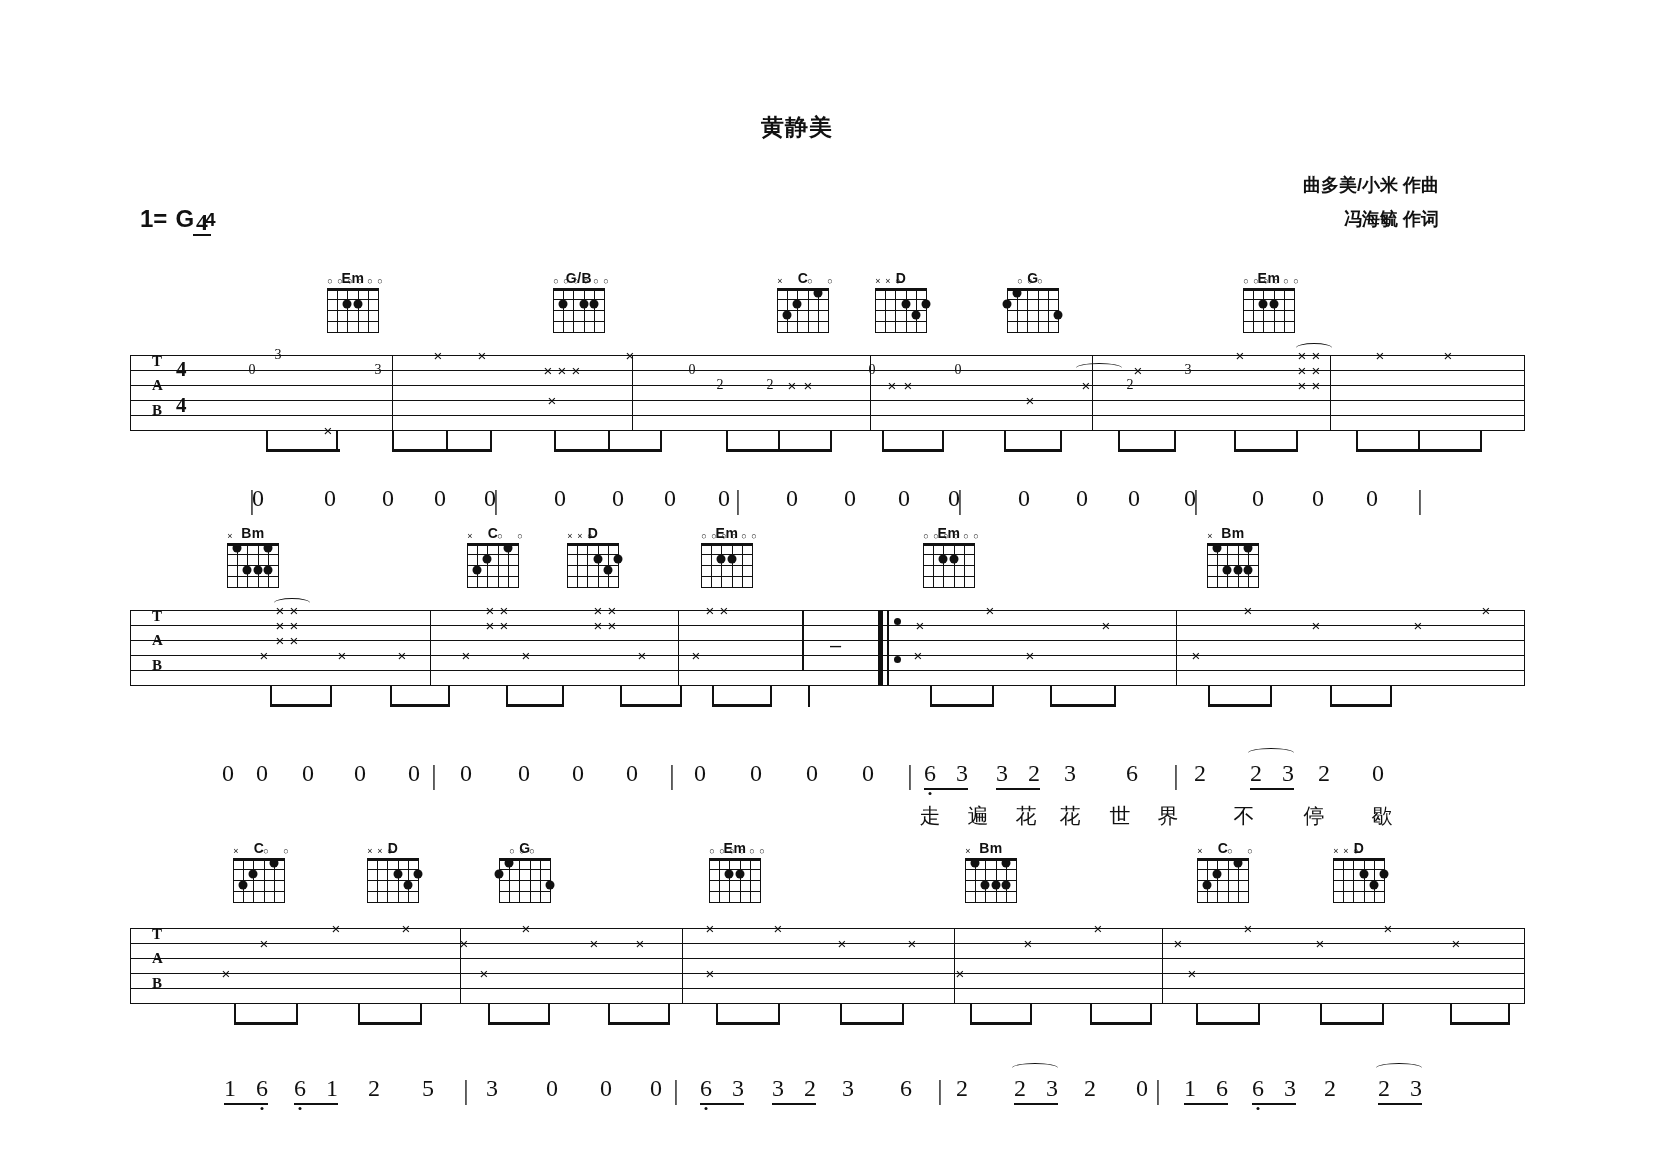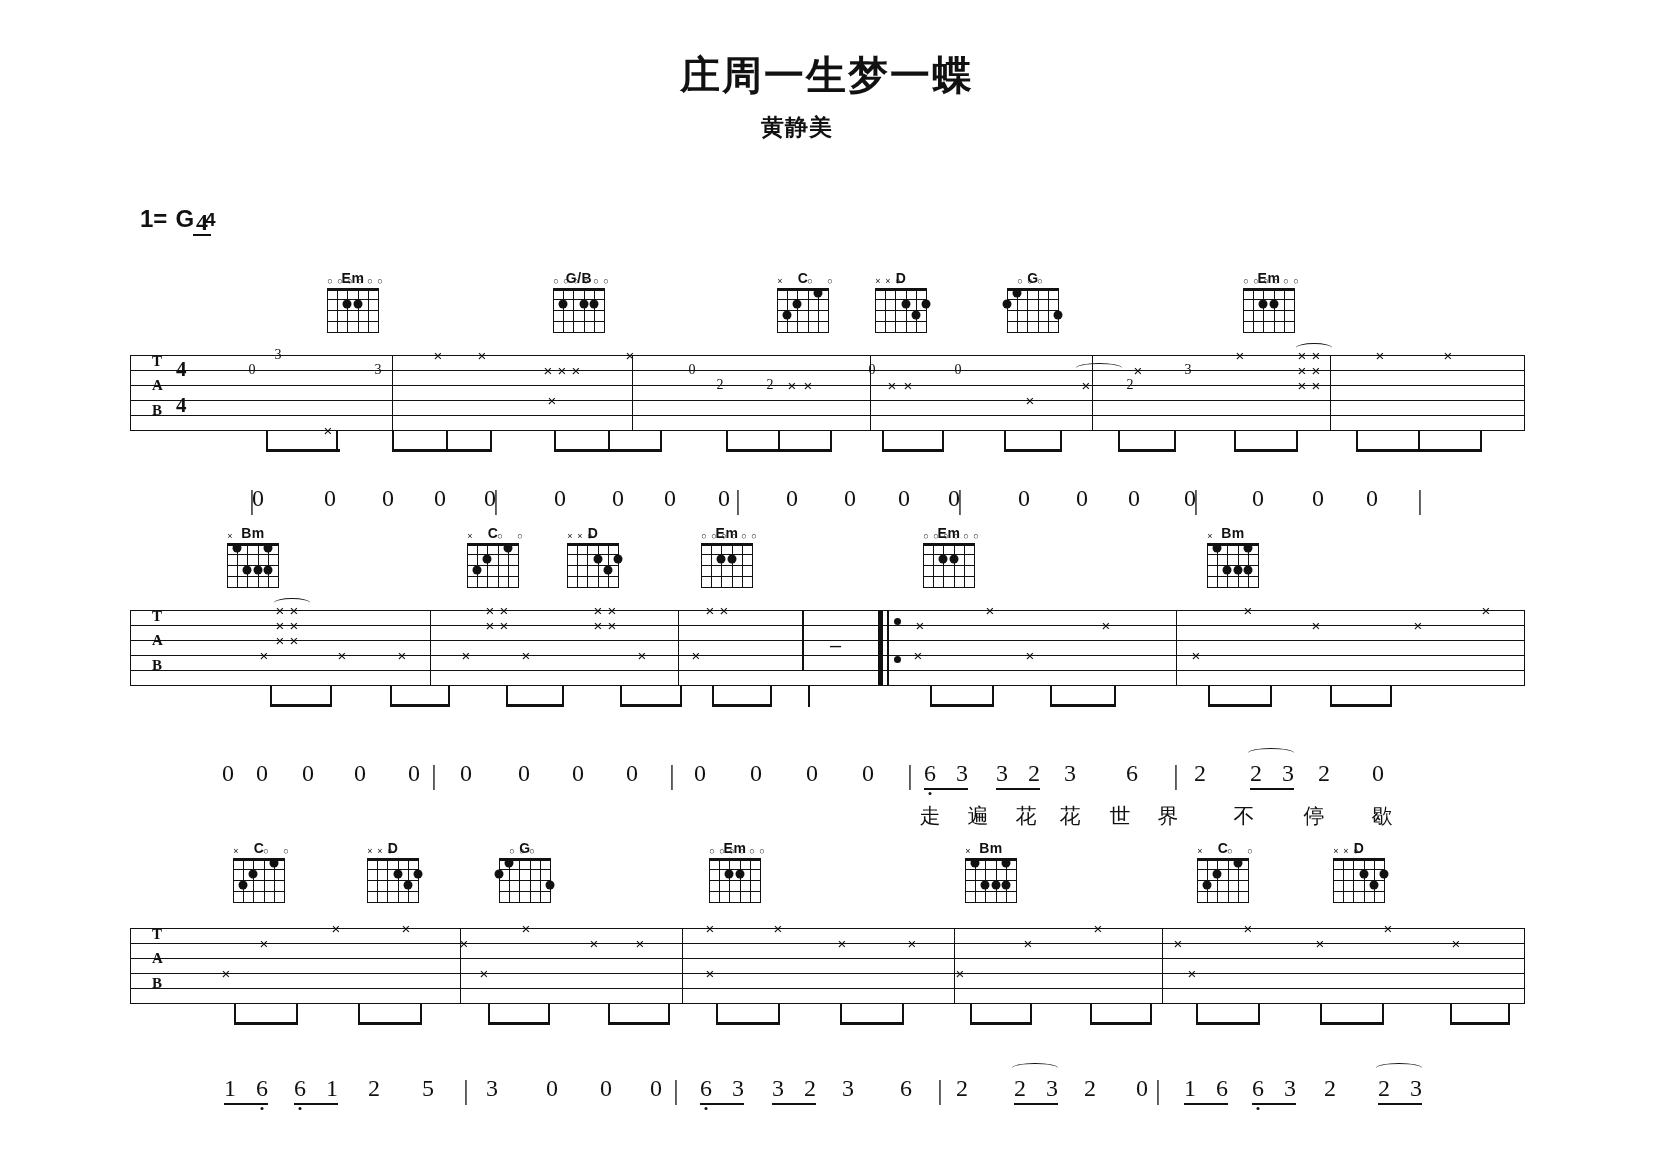--- a/index.html
+++ b/index.html
@@ -83,23 +83,26 @@
   .repeat .thin{position:absolute;width:1.5px;background:#111;}
   .repeat .rd{position:absolute;width:7px;height:7px;border-radius:50%;background:#111;}
   .arrowline{position:absolute;width:1.5px;background:#111;}
   .dash{position:absolute;font-size:20px;}
 </style>
 </head>
 <body>
 
 <div class="sheet">
 
-  <div class="title">庄周一生梦一蝶</div>
   <div class="artist">黄静美</div>
 
+  <div class="credits">
+    <div>曲多美/小米 作曲</div>
+    <div>冯海毓 作词</div>
+  </div>
 
   <div class="keysig">
     <span>1=</span>
     <span>G</span>
     <span class="frac">
       <span class="num">4</span>
       <span class="den">4</span>
     </span>
   </div>
 

